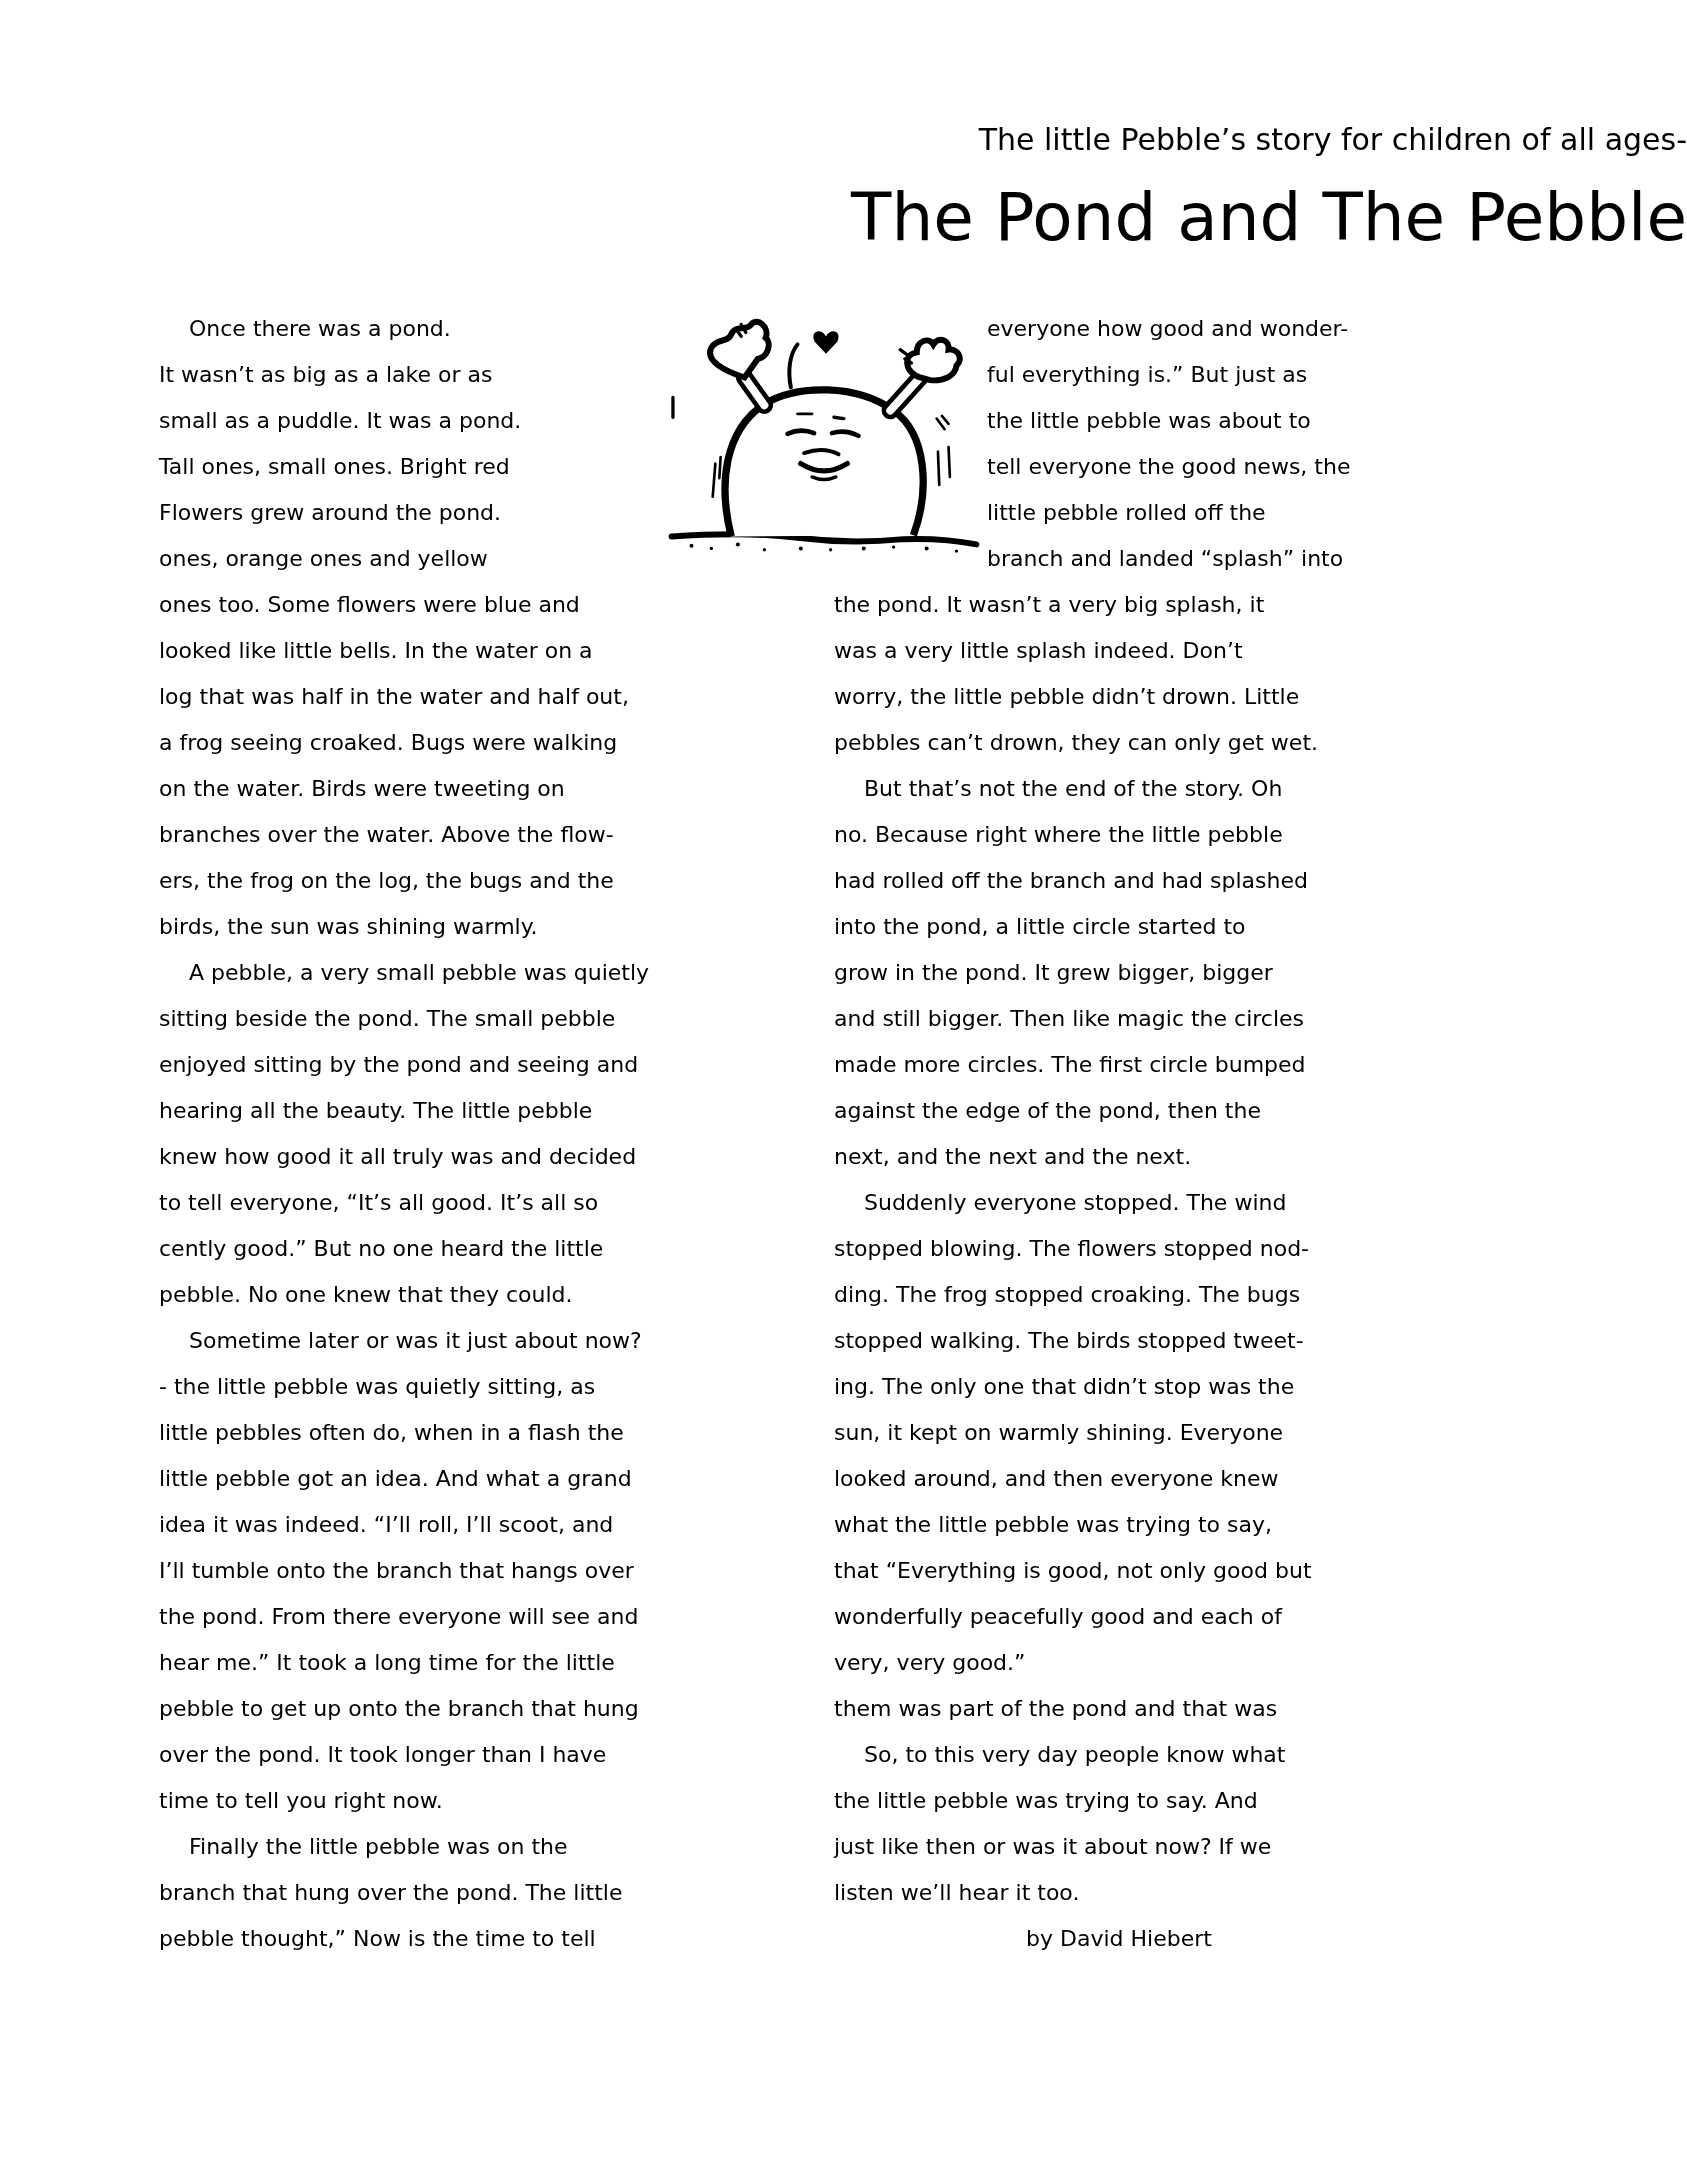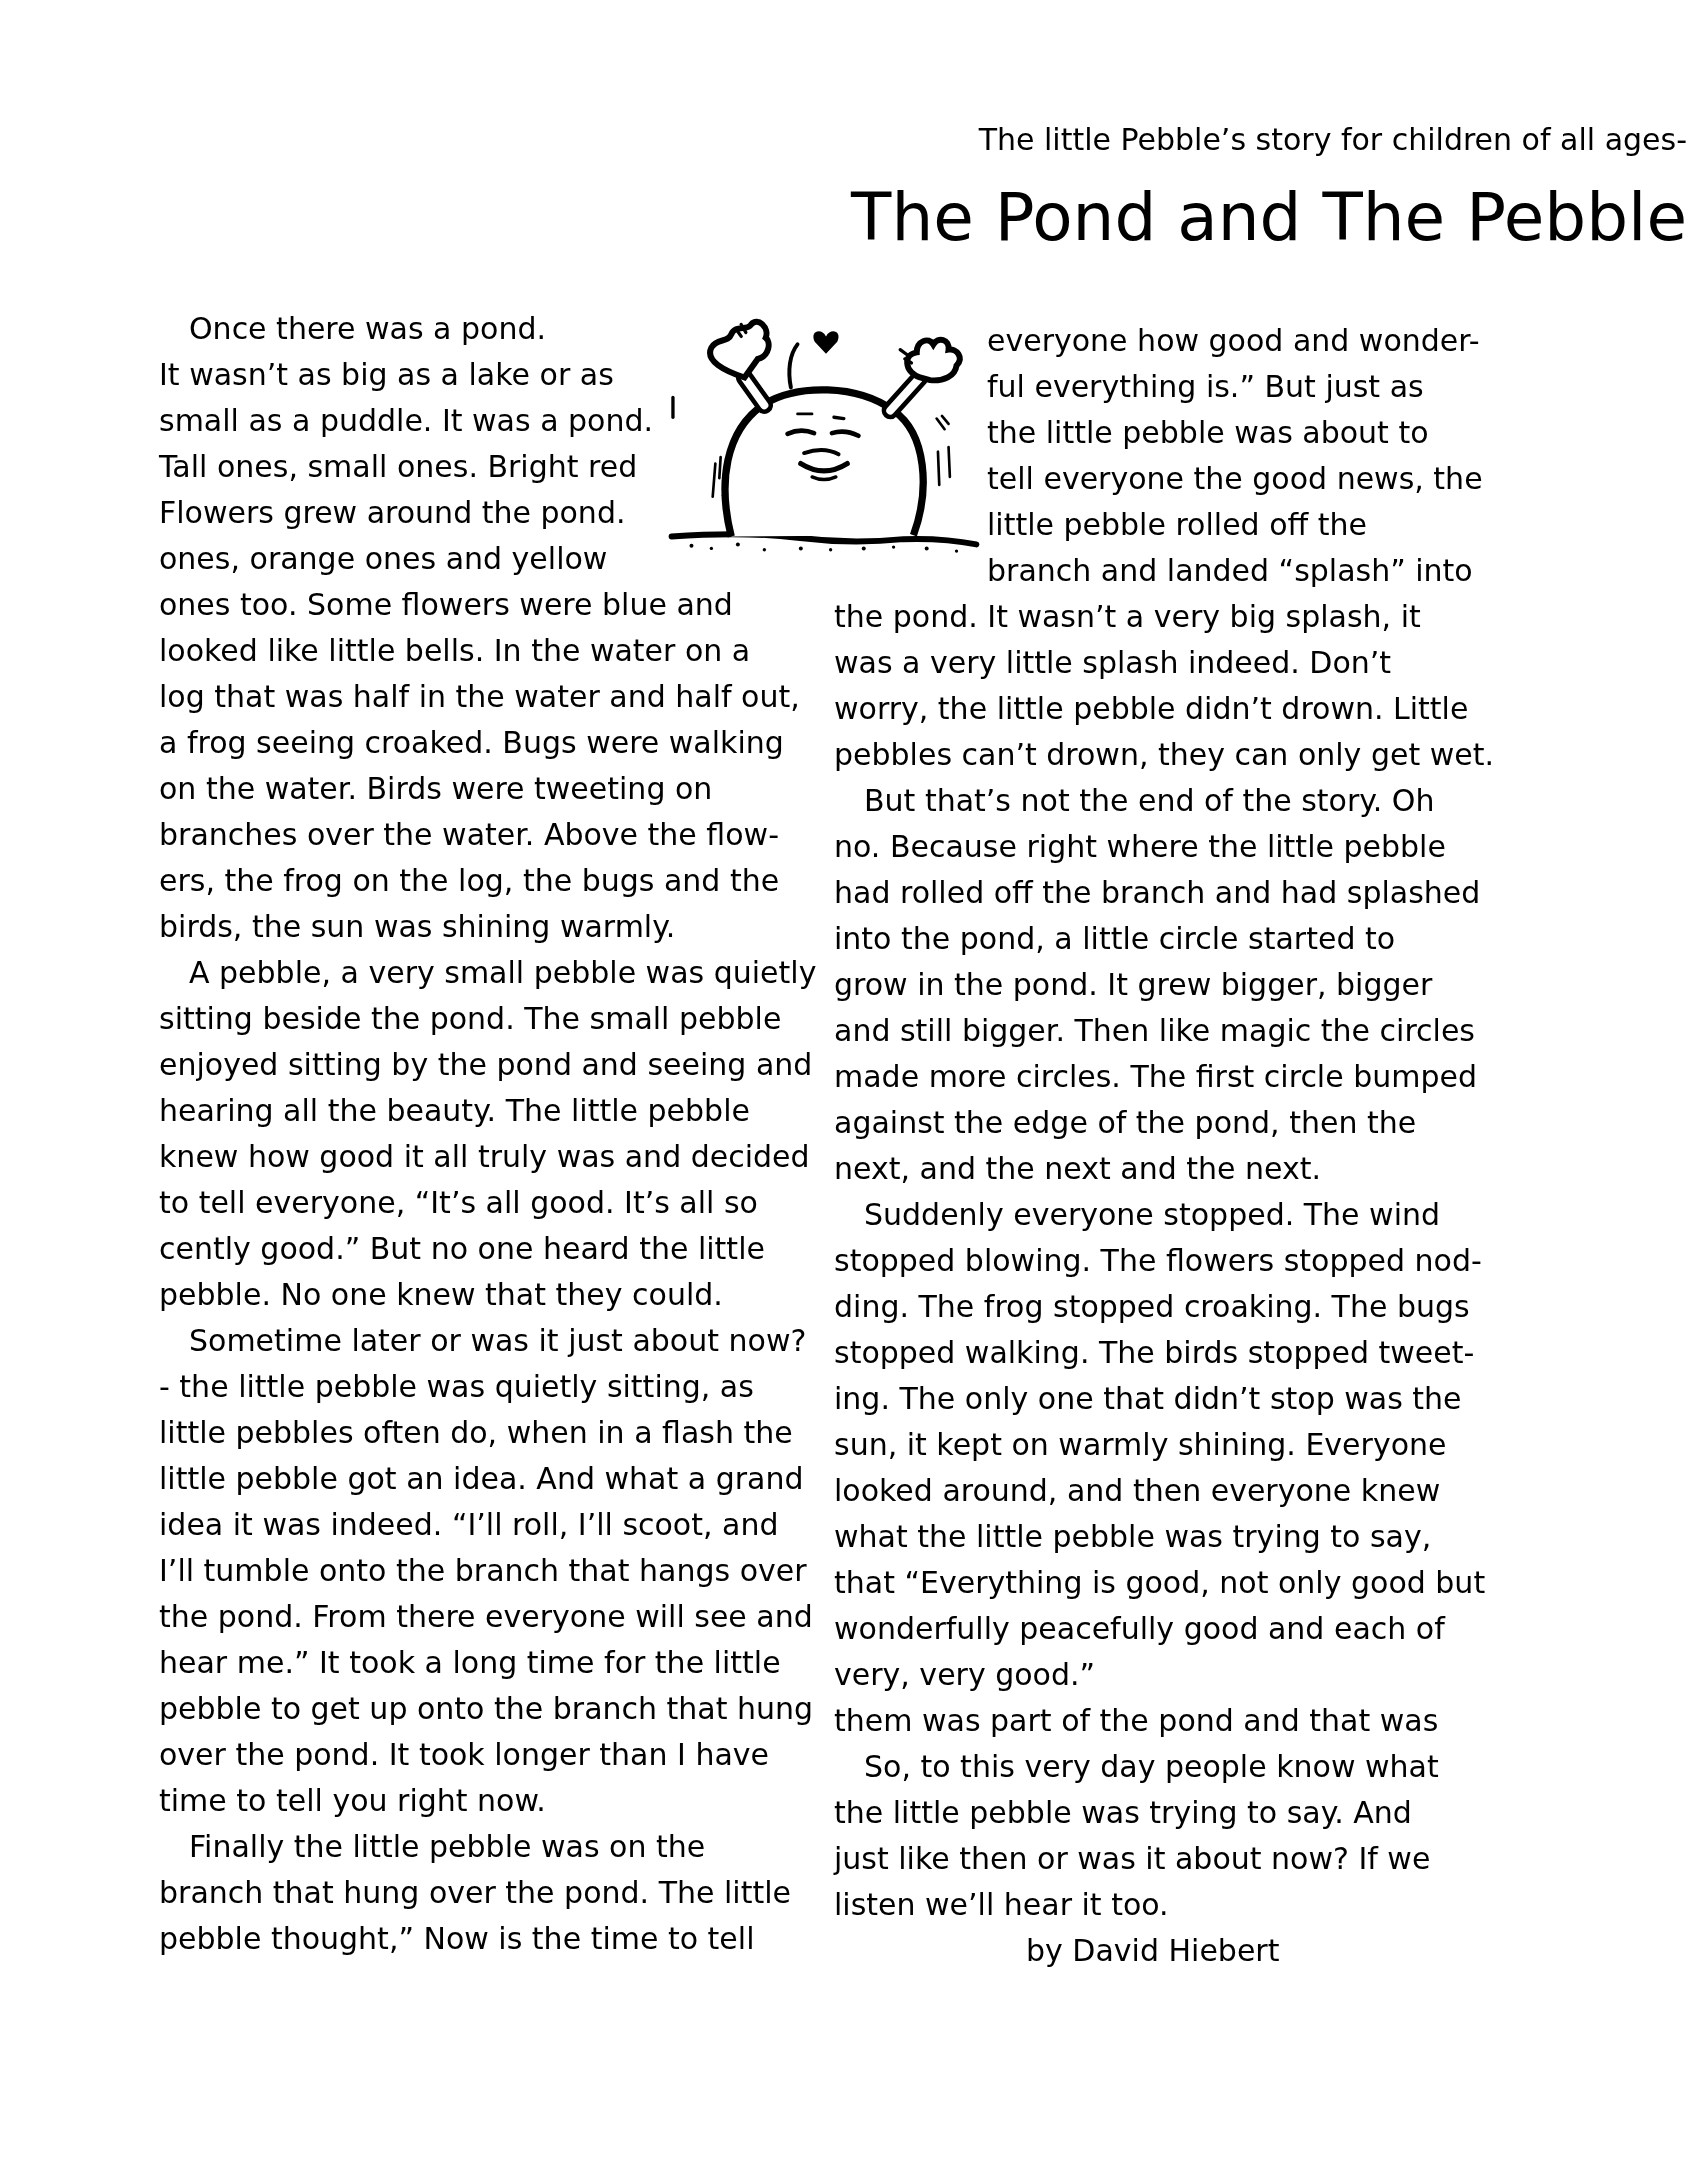--- a/index.html
+++ b/index.html
@@ -1,23 +1,23 @@
 <!DOCTYPE html>
 <html style="font-size:10.6px"><head>
 <meta charset="utf-8">
 <style>
   html, body { margin: 0; padding: 0; background: #ffffff; }
   body { width: 1687px; height: 2183px; position: relative; overflow: hidden; }
   .page { position: absolute; left: 0; top: 0; width: 1687px; height: 2183px; background: #ffffff; color: #000000;
           font-family: "DejaVu Sans", sans-serif; }
   .subtitle { position: absolute; left: 0; width: 1687px; top: 120px; text-align: right; font-size: 30px; line-height: 40px; letter-spacing: 0px; }
   .title { position: absolute; left: 0; width: 1687px; top: 175px; text-align: right; font-size: 66px; line-height: 86px; }
-  .col { position: absolute; top: 306px; font-size: 30px; line-height: 46px; white-space: nowrap; }
+  .col { position: absolute; top: 306px; font-size: 22px; line-height: 46px; white-space: nowrap; }
   .col-left { left: 159px; width: 668px; }
-  .col-right { left: 834px; width: 675px; margin-top: 12px; }
+  .col-right { left: 834px; width: 675px; }
   .line { display: block; height: 46px; }
   .indent { padding-left: 30px; }
   .wrap-right { padding-left: 153px; }   
   .byline { padding-left: 192px; }
   .illustration { position: absolute; left: 665px; top: 298px; width: 318px; height: 265px; }
 </style>
 </head>
 <body>
 
 <div class="page">

